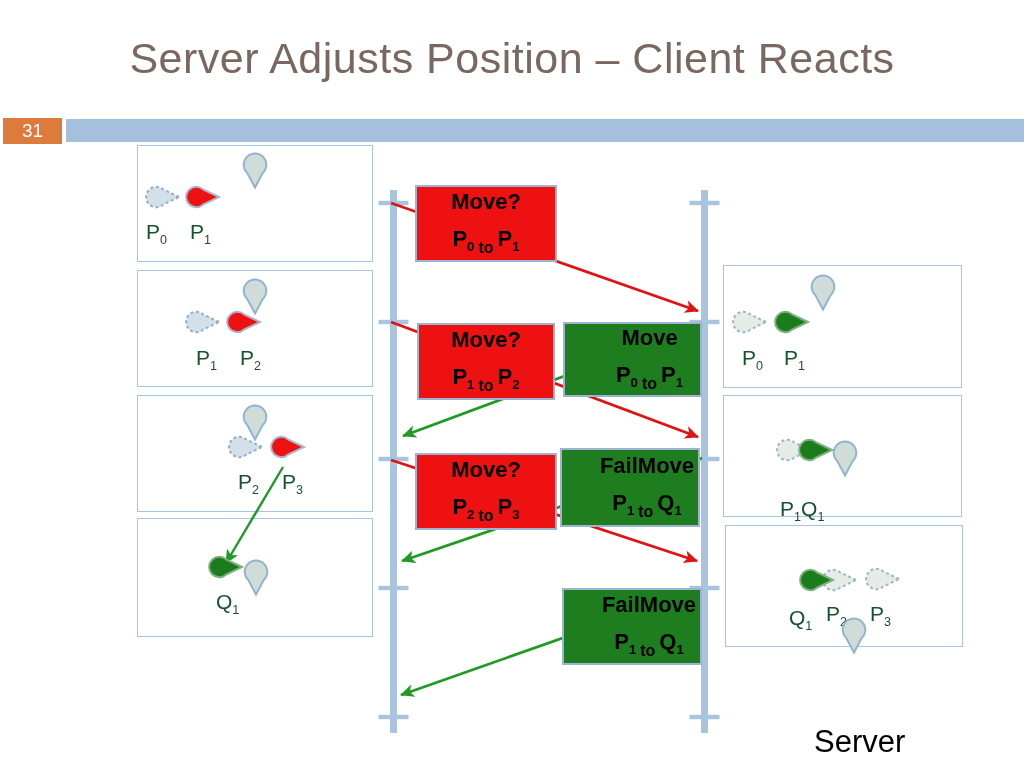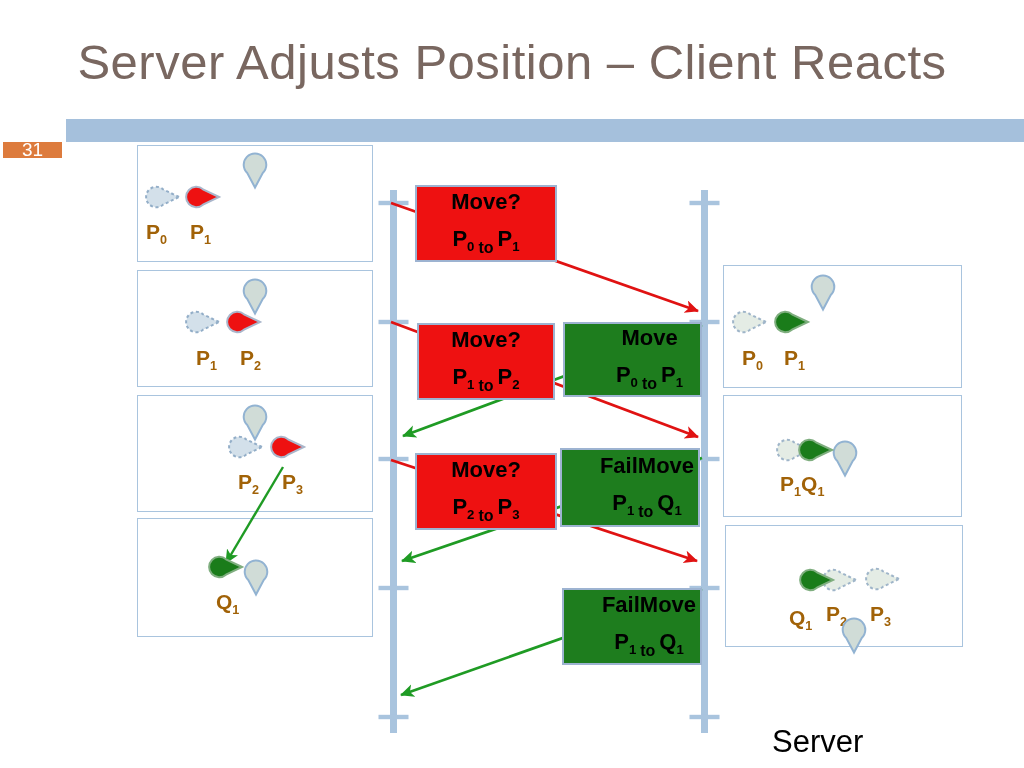--- a/index.html
+++ b/index.html
@@ -1,35 +1,35 @@
 <!DOCTYPE html>
 <html><head>
 <meta charset="utf-8">
 <style>
   html,body { margin:0; padding:0; background:#fff; }
   .slide { position:relative; width:1024px; height:768px; background:#fff;
            font-family:"Liberation Sans", sans-serif; overflow:hidden; }
   .title { position:absolute; top:34px; left:0; width:100%; text-align:center;
-           font-size:49px; font-weight:400; letter-spacing:0.5px; color:var(--title-text); }
-  .pagenum { position:absolute; left:3px; top:118px; width:59px; height:16px;
+           font-size:43px; font-weight:400; letter-spacing:0.5px; color:var(--title-text); }
+  .pagenum { position:absolute; left:3px; top:118px; width:59px; height:26px;
              background:var(--accent-orange); color:var(--badge-text); font-size:19px;
-             display:flex; align-items:center; justify-content:center; z-index:2;margin-top:24px; }
+             display:flex; align-items:center; justify-content:center; z-index:2; }
   .headerbar { position:absolute; left:66px; top:119px; width:958px; height:23px;
                background:var(--header-bar-blue); z-index:1; }
   svg.layer { position:absolute; left:0; top:0; width:1024px; height:768px; pointer-events:none; }
   #layer-under { z-index:1; }
   .panel  { position:absolute; background:#fff; border:1.5px solid var(--panel-border-blue); z-index:2; box-sizing:border-box; }
   .msgbox { position:absolute; z-index:3; border:2px solid var(--box-border); box-sizing:border-box;
             display:flex; flex-direction:column; align-items:center; justify-content:center; gap:12px; }
   .msgbox.request  { background:var(--request-red); }
   .msgbox.response { background:var(--response-green);padding-left:34px; }
   .msgbox .l1, .msgbox .l2 { font-size:22px; font-weight:700; color:#000; line-height:1.15; }
   .msgbox sub, .pinlabel sub { font-size:0.6em; line-height:0; }
   .to-word { font-size:16px; font-weight:700; vertical-align:-7px; margin:0 4px; }
-  .pinlabel { position:absolute; z-index:4; font-size:21px; color:#a16207; white-space:nowrap;font-weight:bold; }
+  .pinlabel { position:absolute; z-index:4; font-size:21px; color:#14532d; white-space:nowrap; }
   .actor { position:absolute; z-index:4; font-size:31px; color:#000; white-space:nowrap; }
   .actor sub { font-size:19px; }
   #layer-over { z-index:5; }
   .pin-ghost_blue  { fill:var(--pin-ghost-blue);  stroke:#93aec8; stroke-width:2; stroke-dasharray:3 2.6; }
   .pin-ghost_green { fill:var(--pin-ghost-green); stroke:#9fb5c9; stroke-width:2; stroke-dasharray:3 2.6; }
   .pin-red     { fill:var(--pin-red);     stroke:#aab6cb; stroke-width:2; }
   .pin-green   { fill:var(--pin-green);   stroke:#7fae7f; stroke-width:2; }
   .pin-balloon { fill:var(--pin-balloon); stroke:#92b3d2; stroke-width:2; }
 </style>
 </head>
@@ -107,21 +107,21 @@
   <div id="pin-labels">
       <div class="pinlabel" style="left: 146px; top: 220px;"><span>P<sub>0</sub></span></div>
       <div class="pinlabel" style="left: 190px; top: 220px;"><span>P<sub>1</sub></span></div>
       <div class="pinlabel" style="left: 196px; top: 346px;"><span>P<sub>1</sub></span></div>
       <div class="pinlabel" style="left: 240px; top: 346px;"><span>P<sub>2</sub></span></div>
       <div class="pinlabel" style="left: 238px; top: 470px;"><span>P<sub>2</sub></span></div>
       <div class="pinlabel" style="left: 282px; top: 470px;"><span>P<sub>3</sub></span></div>
       <div class="pinlabel" style="left: 216px; top: 590px;"><span>Q<sub>1</sub></span></div>
       <div class="pinlabel" style="left: 742px; top: 346px;"><span>P<sub>0</sub></span></div>
       <div class="pinlabel" style="left: 784px; top: 346px;"><span>P<sub>1</sub></span></div>
-      <div class="pinlabel" style="left: 780px; top: 472px;"><span>P<sub>1</sub></span><span>Q<sub>1</sub></span></div>
+      <div class="pinlabel" style="left: 780px; top: 497px;"><span>P<sub>1</sub></span><span>Q<sub>1</sub></span></div>
       <div class="pinlabel" style="left: 789px; top: 606px;"><span>Q<sub>1</sub></span></div>
       <div class="pinlabel" style="left: 826px; top: 602px;"><span>P<sub>2</sub></span></div>
       <div class="pinlabel" style="left: 870px; top: 602px;"><span>P<sub>3</sub></span></div>
     </div>
 
   <svg id="layer-over" class="layer">
     <defs>
       <path id="pin-right-shape" d="M33,11.5 L17,3.8 A10.2,10.2 0 1 0 17,19.2 Z"></path>
       <path id="pin-down-shape" d="M13.5,36 L5.8,21.5 A11.3,11.3 0 1 1 21.2,21.5 Z"></path>
     <marker id="mk-green-o" markerUnits="userSpaceOnUse" markerWidth="18" markerHeight="16" refX="13" refY="6.5" orient="auto">
@@ -145,14 +145,14 @@
       <use href="#pin-down-shape" x="809.5" y="273.5" class="pin-balloon"></use>
       <use href="#pin-right-shape" x="777" y="438.5" class="pin-ghost_green"></use>
       <use href="#pin-down-shape" x="831.5" y="439.5" class="pin-balloon"></use>
       <use href="#pin-right-shape" x="799" y="438.5" class="pin-green"></use>
       <use href="#pin-right-shape" x="823" y="568.5" class="pin-ghost_green"></use>
       <use href="#pin-right-shape" x="866" y="567.5" class="pin-ghost_green"></use>
       <use href="#pin-right-shape" x="800" y="568.5" class="pin-green"></use>
       <use href="#pin-down-shape" x="840.5" y="616.5" class="pin-balloon"></use>
     </svg>
 
-  <div class="actor" id="actor-server" style="left: 772px; top: 724px; text-align: right;"><span>Server</span></div>
+  <div class="actor" id="actor-server" style="left: 814px; top: 724px; text-align: right;"><span>Server</span></div>
 </div>
 
 </body></html>

